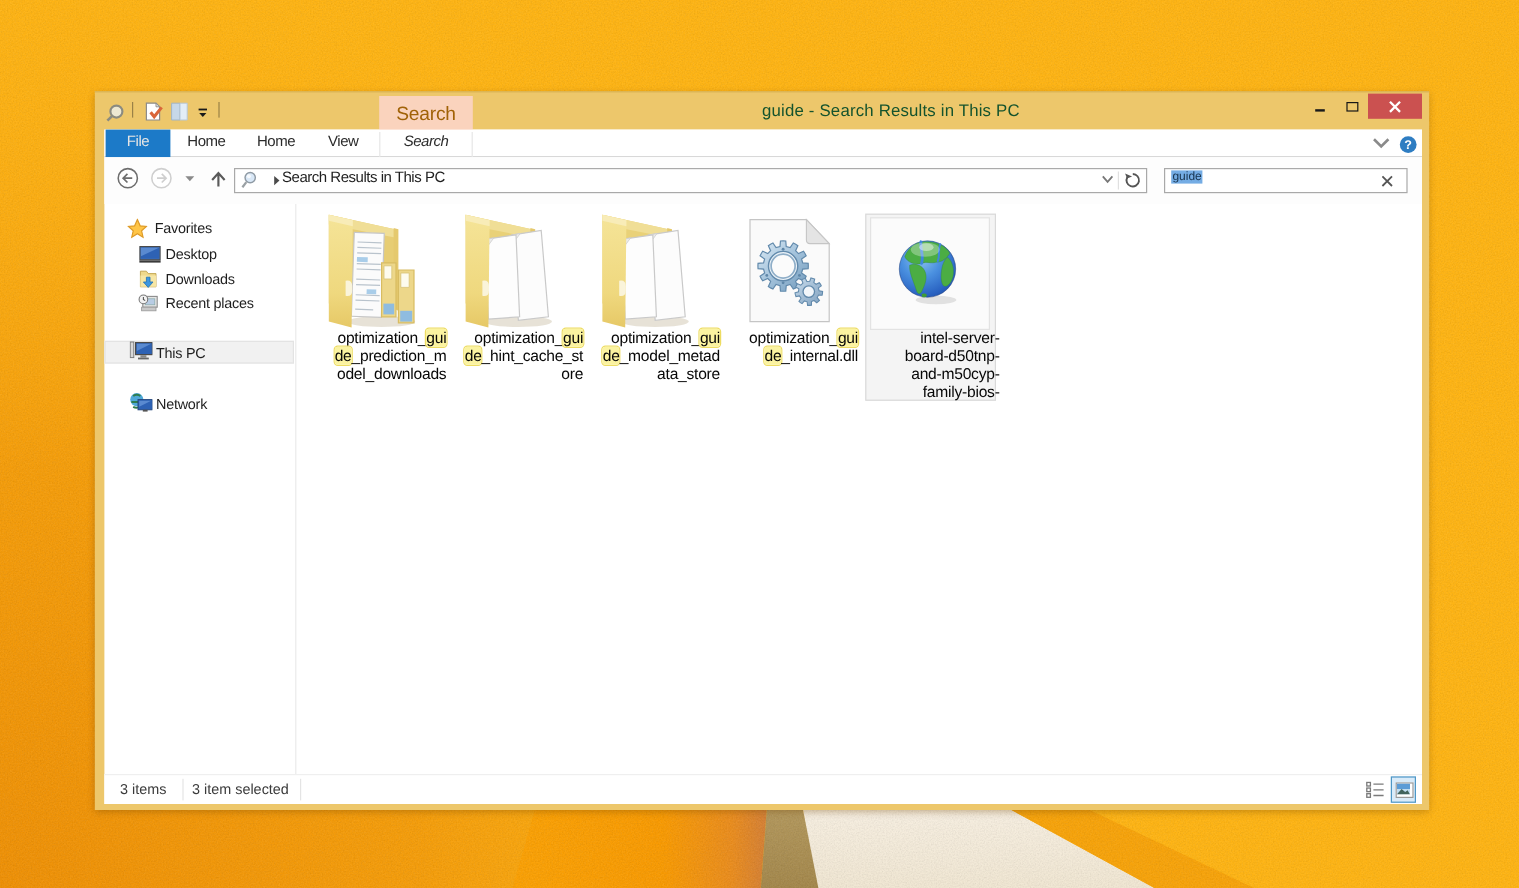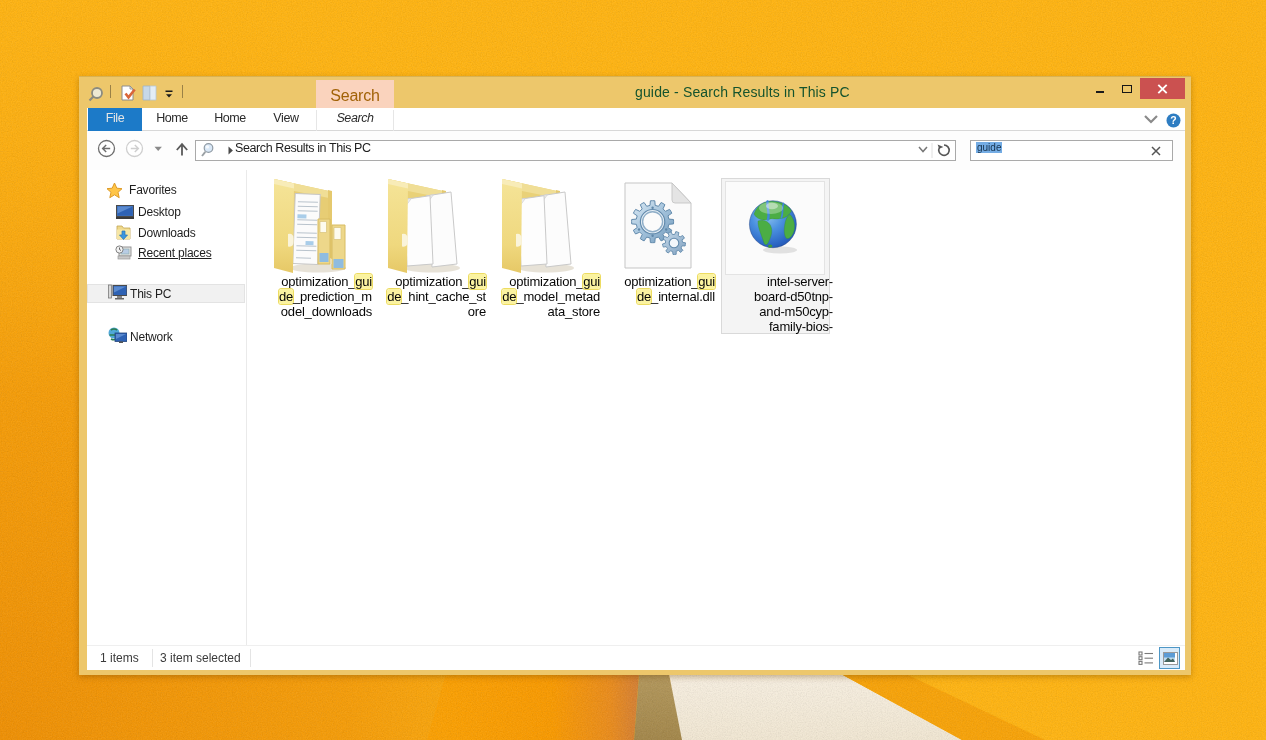--- a/index.html
+++ b/index.html
@@ -177,21 +177,21 @@
   <svg class="abs" style="left:1071px;top:68px" width="12" height="12" viewBox="0 0 12 12">
     <path d="M2 2 l8 8 M10 2 l-8 8" stroke="#555" stroke-width="1.5"></path>
   </svg>
 
   <div class="navsep"></div>
   <div class="thispc"></div>
   <div class="nav">
     <div class="navrow" style="left:50px;top:106px;">Favorites</div>
     <div class="navrow" style="left:59px;top:128px;">Desktop</div>
     <div class="navrow" style="left:59px;top:148.5px;">Downloads</div>
-    <div class="navrow" style="left:59px;top:169px;text-decoration:underline;">Recent places</div>
+    <div class="navrow" style="left:59px;top:169px;">Recent places</div>
     <div class="navrow" style="left:51px;top:210px;">This PC</div>
     <div class="navrow" style="left:51px;top:253px;">Network</div>
   </div>
 
   <svg class="abs" style="left:27px;top:105px" width="17" height="17" viewBox="0 0 17 17">
     <path d="M8.5 1 L10.8 6.2 16 6.7 12 10.3 13.2 15.7 8.5 12.8 3.8 15.7 5 10.3 1 6.7 6.2 6.2 Z" fill="#FFC547" stroke="#DE9B28" stroke-width="1"></path>
   </svg>
   <svg class="abs" style="left:37px;top:128px" width="18" height="14" viewBox="0 0 18 14">
     <rect x="0.5" y="0.5" width="17" height="11" fill="#3F70B8" stroke="#4a4a4a" stroke-width="1"></rect>
     <rect x="1.5" y="1.5" width="15" height="9" fill="#2E62B4"></rect>
@@ -352,21 +352,21 @@
     <path d="M31 44 C36.5 42 41.5 44.5 43.5 48.5 C46 53.5 44.5 59 41.5 65 C40 69 37.5 68.5 36.5 64.5 C34 56.5 30.5 50 31 44 z" fill="#4BAD44" stroke="rgba(47,131,52,0.6)" stroke-width="0.5"></path>
     <path d="M63 37.5 C67 41.5 68.5 48 67 54 C65.5 59.5 61.5 63 59 61 C56.5 57.5 57 49.5 58.5 44 C60 40 61.5 37.5 63 37.5 z" fill="#4BAD44" stroke="rgba(47,131,52,0.6)" stroke-width="0.5"></path>
     <path d="M40.5 24.5 C39.5 30 43 35.5 41 42.5" stroke="#3E86DC" stroke-width="2.4" fill="none" stroke-linecap="round"></path>
     <path d="M56.5 26.5 C54.5 31 56.5 36 54.5 40.5" stroke="#3E86DC" stroke-width="1.7" fill="none" stroke-linecap="round"></path>
     <path d="M41 68 C43 67 45 67.5 45.5 69 C45 70.5 43 71 41.5 70.5 z" fill="#3F9B38"></path>
     <ellipse cx="44" cy="31" rx="12" ry="6" fill="rgba(255,255,255,0.3)"></ellipse>
     <ellipse cx="45" cy="29" rx="6" ry="3.2" fill="rgba(255,255,255,0.42)"></ellipse>
   </svg>
 
   <div class="status"></div>
-  <div class="stxt" style="left:21px;">1 items</div>
+  <div class="stxt" style="left:21px;">3 items</div>
   <div class="sdiv" style="left:73px;"></div>
   <div class="stxt" style="left:81px;">3 item selected</div>
   <div class="sdiv" style="left:171px;"></div>
   <svg class="abs" style="left:1059px;top:574px" width="17" height="14" viewBox="0 0 17 14">
     <g stroke="#7a7a7a" stroke-width="1.1" fill="none">
       <rect x="1" y="1" width="3" height="3"></rect>
         <rect x="1" y="5.7" width="3" height="3"></rect>
         <rect x="1" y="10.4" width="3" height="3"></rect>
       <line x1="6.5" y1="2.5" x2="15" y2="2.5"></line>
         <line x1="6.5" y1="7.2" x2="15" y2="7.2"></line>

